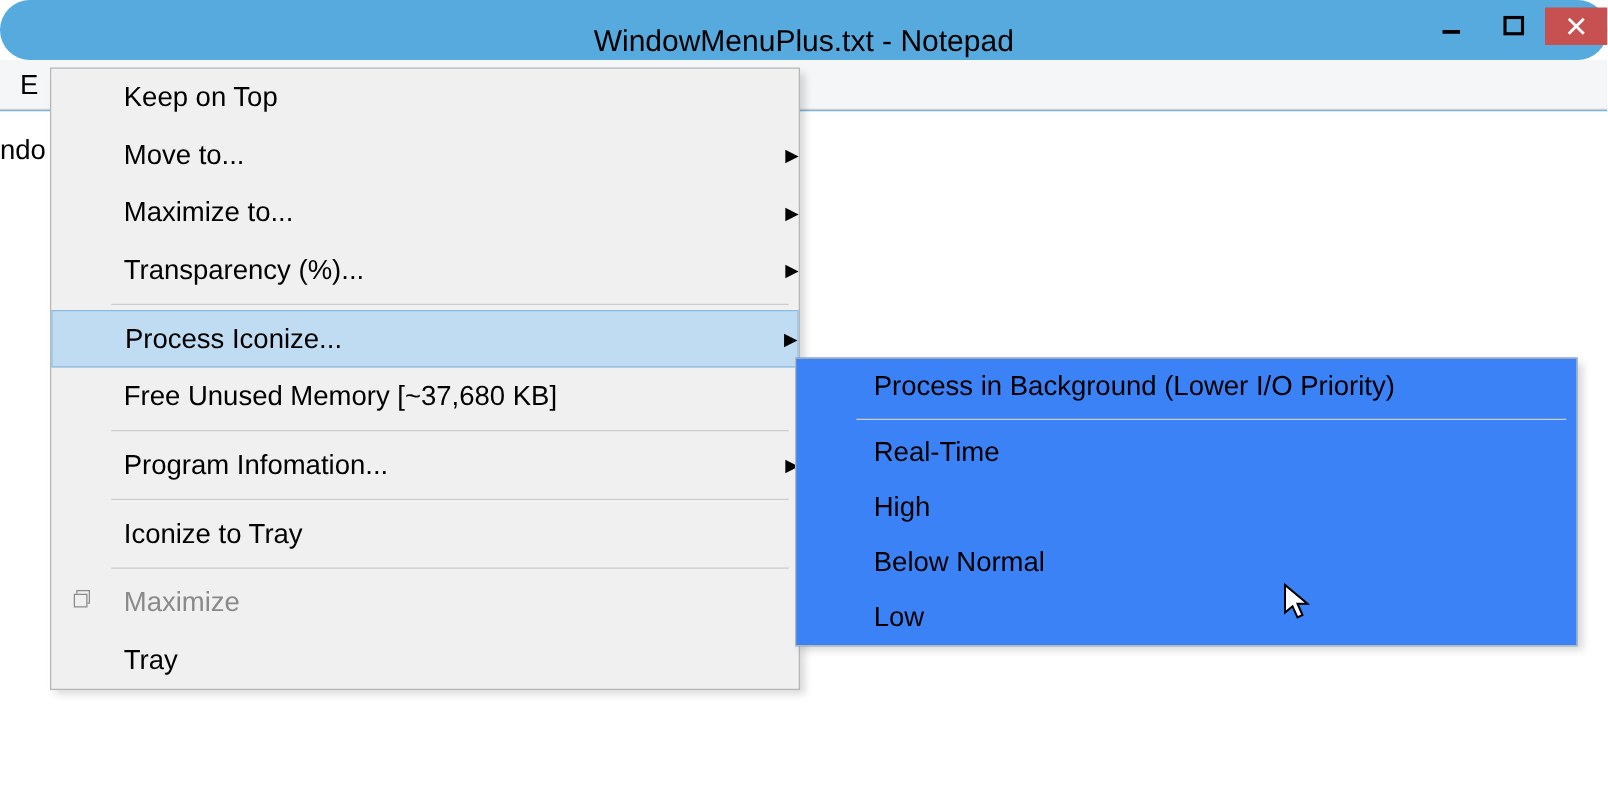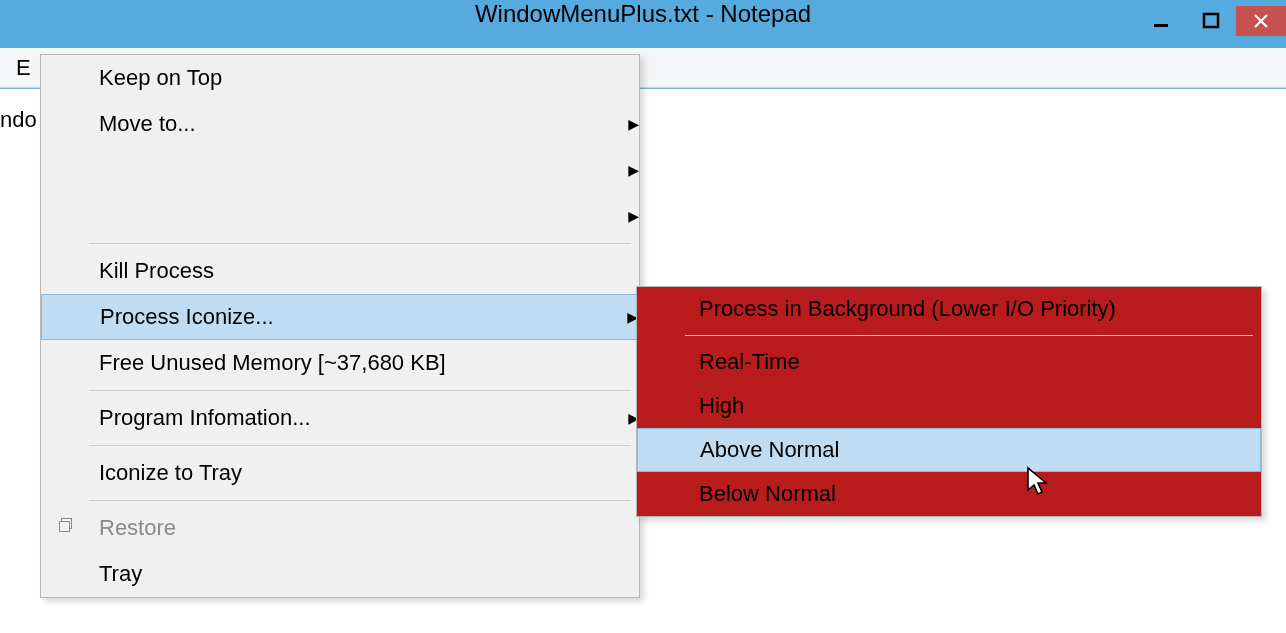--- a/index.html
+++ b/index.html
@@ -9,24 +9,25 @@
       font-family: "Segoe UI", Tahoma, sans-serif;
       background: #fff;
       overflow: hidden;
       position: relative;
     }
     
     .titlebar {
       height: 48px;
       background: #56aade;
       display: flex;
-      align-items: flex-start;
+      align-items: flex-end;
       justify-content: center;
       position: relative;
       width: 100%;
+      border-radius: 24px;
     }
     .titlebar-title {
       color: #000;
       font-size: 24px;
       font-weight: 400;
     }
     .titlebar-controls {
       position: absolute;
       right: 0;
       top: 0;
@@ -131,21 +132,21 @@
     }
     .restore-icon::before { width: 9px; height: 9px; left: 2px; top: 0; }
     .restore-icon::after  { width: 9px; height: 9px; left: 0; top: 3px; background: #f0f0f0; }
 
     
     .submenu {
       position: absolute;
       left: 636px;
       top: 286px;
       width: 626px;
-      background: #b91c1c;
+      background: #3b82f6;
       border: 1px solid #b6b6b6;
       box-shadow: 4px 4px 6px rgba(0,0,0,0.15);
       font-size: 22px;
       color: #000;
       overflow: hidden;
     }
     .submenu .menu-item { padding-left: 62px; height: 44px; }
     .submenu .menu-sep { margin-left: 48px; }
     .radio-dot {
       position: absolute;
@@ -216,29 +217,28 @@
 
 <div class="context-menu">
   <div class="menu-item">
     <span>Keep on Top</span>
   </div>
   <div class="menu-item">
     <span>Move to...</span>
     <span class="arrow">▶</span>
   </div>
   <div class="menu-item">
-    <span class="arrow">▶</span>
-  </div>
-  <div class="menu-item">
-    <span class="arrow">▶</span>
-  </div>
-  <div class="menu-sep"></div>
-  <div class="menu-item">
-    <span>Kill Process</span>
-  </div>
+    <span>Maximize to...</span>
+    <span class="arrow">▶</span>
+  </div>
+  <div class="menu-item">
+    <span>Transparency (%)...</span>
+    <span class="arrow">▶</span>
+  </div>
+  <div class="menu-sep"></div>
   <div class="menu-item highlighted">
     <span>Process Iconize...</span>
     <span class="arrow">▶</span>
   </div>
   <div class="menu-item">
     <span>Free Unused Memory [~37,680 KB]</span>
   </div>
   <div class="menu-sep"></div>
   <div class="menu-item">
     <span>Program Infomation...</span>
@@ -246,41 +246,41 @@
   </div>
   <div class="menu-sep"></div>
   <div class="menu-item">
     <span>Iconize to Tray</span>
   </div>
   <div class="menu-sep"></div>
   <div class="menu-item disabled">
     <span class="menu-icon-left">
         <span class="restore-icon"></span>
       </span>
-    <span>Restore</span>
+    <span>Maximize</span>
   </div>
   <div class="menu-item">
     <span>Tray</span>
   </div>
 </div>
 
 <div class="submenu">
   <div class="menu-item">
     <span>Process in Background (Lower I/O Priority)</span>
   </div>
   <div class="menu-sep"></div>
   <div class="menu-item">
     <span>Real-Time</span>
   </div>
   <div class="menu-item">
     <span>High</span>
   </div>
-  <div class="menu-item highlighted">
-    <span>Above Normal</span>
-  </div>
   <div class="menu-item">
     <span>Below Normal</span>
+  </div>
+  <div class="menu-item">
+    <span>Low</span>
   </div>
 </div>
 
 <svg class="cursor" viewBox="0 0 24 30">
   <path d="M2 2 L2 24 L8 19 L12 28 L16 26 L12 17 L20 17 Z" fill="#fff" stroke="#000" stroke-width="1.6"></path>
 </svg>
 
 </body></html>

